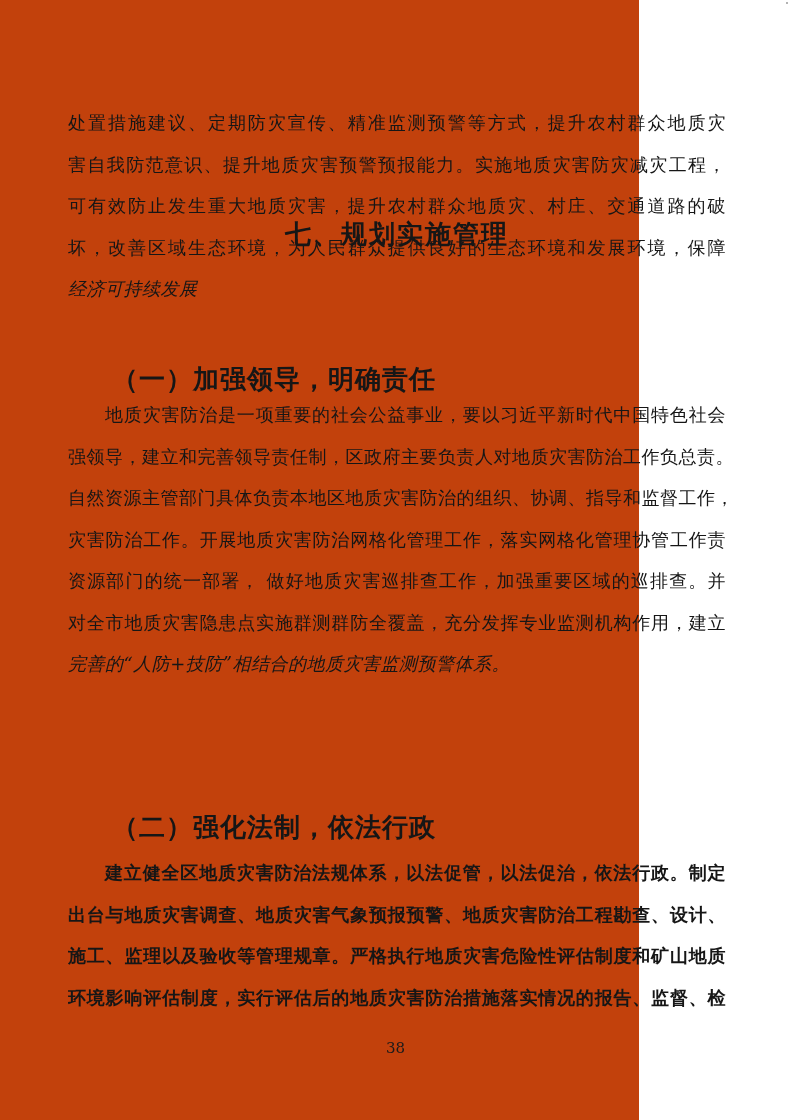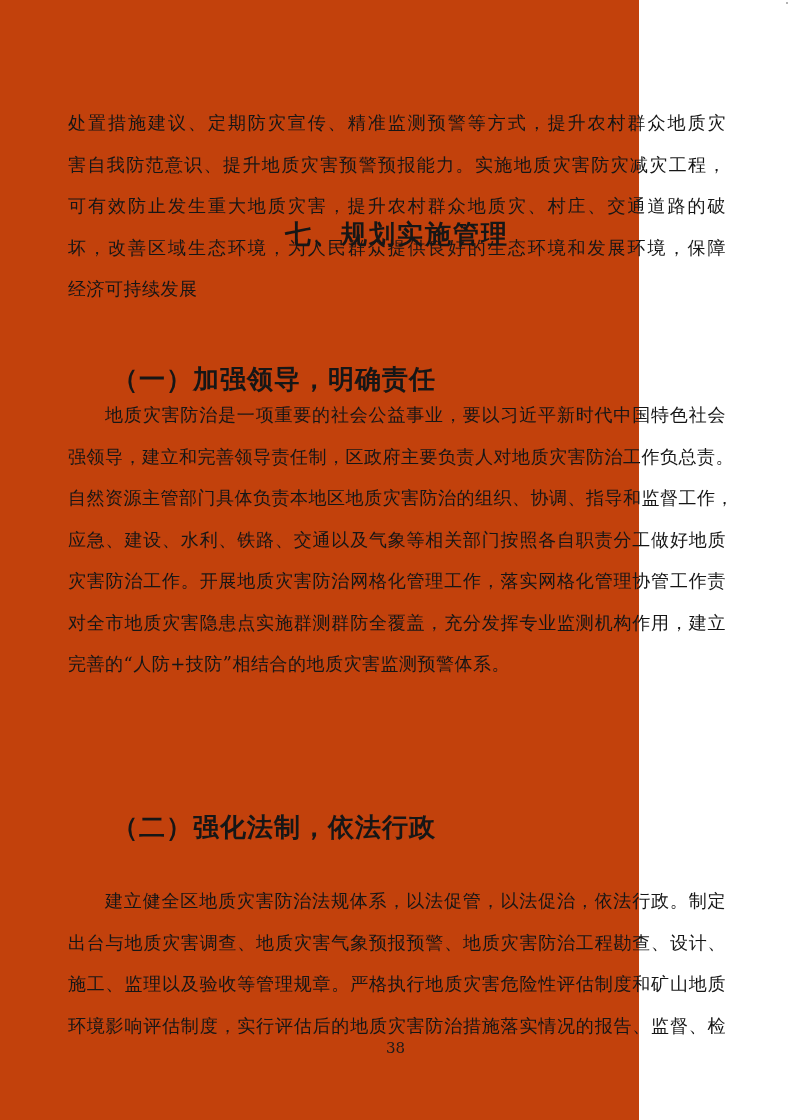--- a/index.html
+++ b/index.html
@@ -27,21 +27,21 @@
   .line {
     font-size: 18px;
     height: 41.5px;
     line-height: 41.5px;
     text-align: justify;
     text-align-last: justify;
     letter-spacing: 0.5px;
     overflow: hidden;
     white-space: nowrap;
   }
-  .line.short { text-align-last: left; }
+  .line.short { text-align-last: left; font-style: italic; }
   .line.indent { padding-left: 37px; }
   .chapter-heading {
     position: absolute;
     left: 0;
     width: 658px;
     top: 212px;
     height: 44px;
     line-height: 44px;
     text-align: center;
     font-family: "DejaVu Sans", "Liberation Sans", sans-serif;
@@ -102,29 +102,29 @@
       </div>
 
     <div class="chapter-heading">七、规划实施管理</div>
 
     <div class="section-heading" style="top:358px;">（一）加强领导，明确责任</div>
 
     <div class="para" style="top:394px;">
         <div class="line indent">地质灾害防治是一项重要的社会公益事业，要以习近平新时代中国特色社会</div>
         <div class="line">强领导，建立和完善领导责任制，区政府主要负责人对地质灾害防治工作负总责。</div>
         <div class="line">自然资源主管部门具体负责本地区地质灾害防治的组织、协调、指导和监督工作，</div>
-        <div class="line">应急、建设、水利、铁路、交通以及气象等相关部门按照各自职责分工做好地质</div>
         <div class="line">灾害防治工作。开展地质灾害防治网格化管理工作，落实网格化管理协管工作责</div>
+        <div class="line">资源部门的统一部署， 做好地质灾害巡排查工作，加强重要区域的巡排查。并</div>
         <div class="line">对全市地质灾害隐患点实施群测群防全覆盖，充分发挥专业监测机构作用，建立</div>
         <div class="line short">完善的“人防+技防”相结合的地质灾害监测预警体系。</div>
       </div>
 
     <div class="section-heading" style="top:806px;">（二）强化法制，依法行政</div>
 
-    <div class="para" style="top:880px;">
+    <div class="para" style="top:852px;font-weight:bold;">
         <div class="line indent">建立健全区地质灾害防治法规体系，以法促管，以法促治，依法行政。制定</div>
         <div class="line">出台与地质灾害调查、地质灾害气象预报预警、地质灾害防治工程勘查、设计、</div>
         <div class="line">施工、监理以及验收等管理规章。严格执行地质灾害危险性评估制度和矿山地质</div>
         <div class="line">环境影响评估制度，实行评估后的地质灾害防治措施落实情况的报告、监督、检</div>
       </div>
   </div>
 
   <div class="page-number">38</div>
 </div>
 

